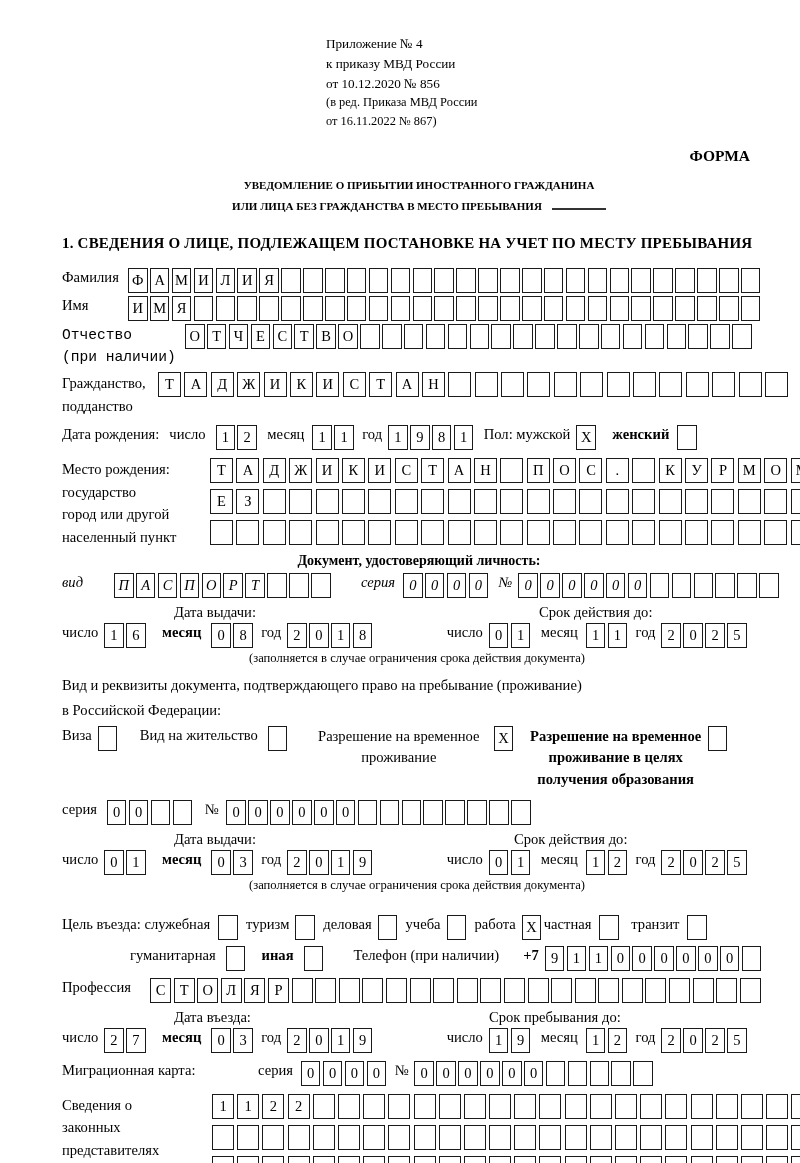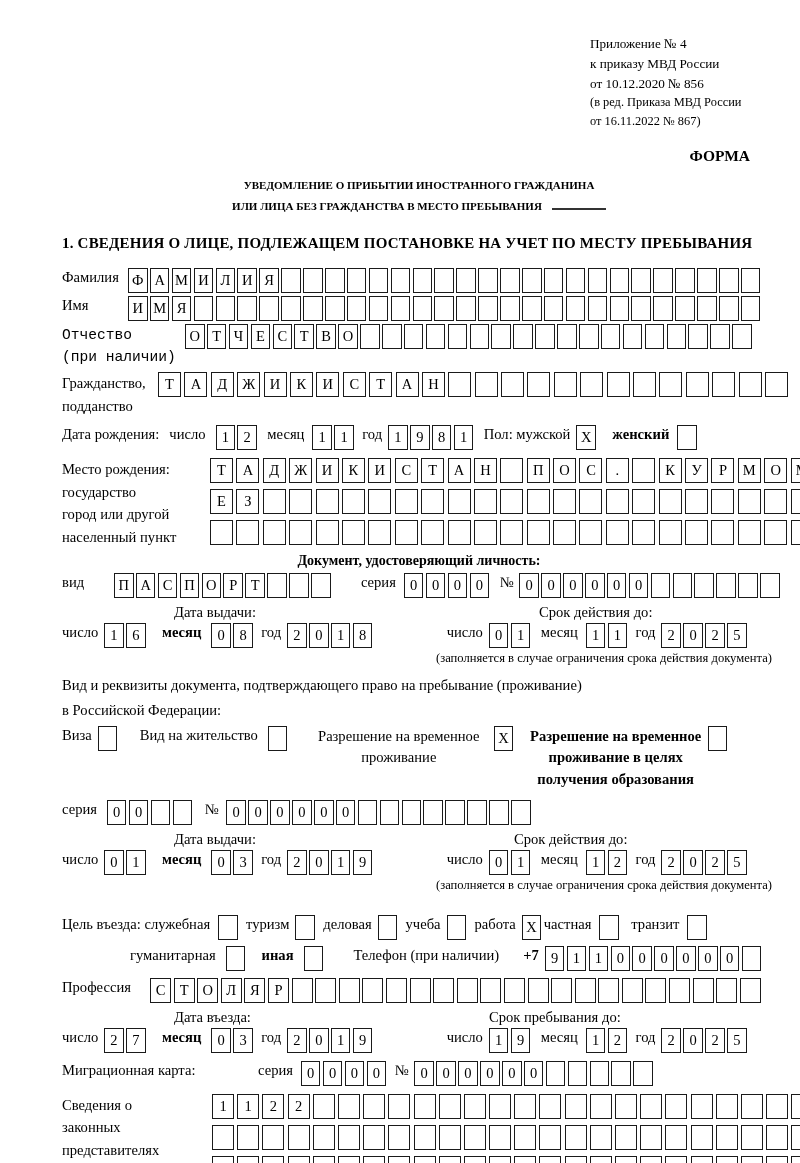--- a/index.html
+++ b/index.html
@@ -1,20 +1,20 @@
 <!DOCTYPE html>
 <html><head>
 <meta charset="utf-8">
 <style>
   html,body{margin:0;padding:0;background:#fff;}
   .page{position:relative;width:800px;height:1163px;background:#fff;color:#000;
         font-family:"Liberation Serif","DejaVu Serif",serif;box-sizing:border-box;
         padding:34px 24px 0 62px;overflow:hidden;}
   
-  .hdr{display:flex;justify-content:flex-end;}
+  .hdr{display:flex;justify-content:center;}
   .hdr-block{font-size:13.2px;line-height:1.5;width:186px;}
   .hdr-block .sm{font-size:12.4px;}
   .forma{text-align:right;font-weight:bold;font-size:15.5px;padding-right:26px;margin-top:16px;}
   .title{text-align:center;font-weight:bold;font-size:11px;line-height:1.55;margin-top:12px;}
   .blank-line{display:inline-block;width:54px;border-bottom:2px solid #333;height:14px;margin-left:10px;}
   .sec{font-weight:bold;font-size:15px;margin-top:20px;margin-bottom:16px;letter-spacing:.2px;}
   
   .row{display:flex;align-items:flex-start;margin-bottom:3px;}
   .vc{align-items:flex-start;}
   .lbl{font-size:14.6px;line-height:1.3;flex:0 0 auto;}
@@ -28,21 +28,21 @@
   .cp .cell{width:21px;margin-right:2.6px;}   
   .w66{width:66px;} .w123{width:123px;font-family:Liberation Mono, monospace;} .w88{width:88px;}
   .g6{margin-left:6px;} .g8{margin-left:8px;} .g10{margin-left:10px;} .g14{margin-left:14px;font-weight:bold;}
   .g20{margin-left:20px;} .g28{margin-left:28px;}
   .mr6{margin-right:6px;} .mr8{margin-right:8px;} .mr10{margin-right:10px;}
   .subhead{display:flex;font-size:14.6px;margin:6px 0 2px 0;}
   .sh-left{margin-left:112px;}
   .sh-right-doc{margin-left:283px;}
   .sh-right-res{margin-left:258px;}
   .sh-right-stay{margin-left:238px;}
-  .caption{font-size:12.6px;text-align:right;padding-right:4px;margin:2px 0 6px 0;}
+  .caption{font-size:12.6px;text-align:center;padding-right:4px;margin:2px 0 6px 0;}
   .para{font-size:14.6px;margin:8px 0 2px 0;line-height:1.6;}
   .choice-text{font-size:14.6px;text-align:center;line-height:1.45;}
   .wrap170{width:178px;} .wrap175{width:172px;}
   .colstack{display:flex;flex-direction:column;}
   .rowgap6{margin-bottom:6px;}
 </style>
 </head>
 <body>
 
 <div class="page">
@@ -316,21 +316,21 @@
           <span class="cell"></span>
           <span class="cell"></span>
           <span class="cell"></span>
           <span class="cell"></span>
         </div>
     </div>
   </div>
 
   <div style="text-align:center;font-weight:bold;font-size:14px;margin-top:4px;">Документ, удостоверяющий личность:</div>
 
-  <div class="row vc" style="margin-top:4px;">
+  <div class="row vc" style="margin-top:4px;font-style:italic;">
     <span class="lbl" style="width:52px;">вид</span>
     <div class="cells">
         <span class="cell">П</span>
         <span class="cell">А</span>
         <span class="cell">С</span>
         <span class="cell">П</span>
         <span class="cell">О</span>
         <span class="cell">Р</span>
         <span class="cell">Т</span>
         <span class="cell"></span>

